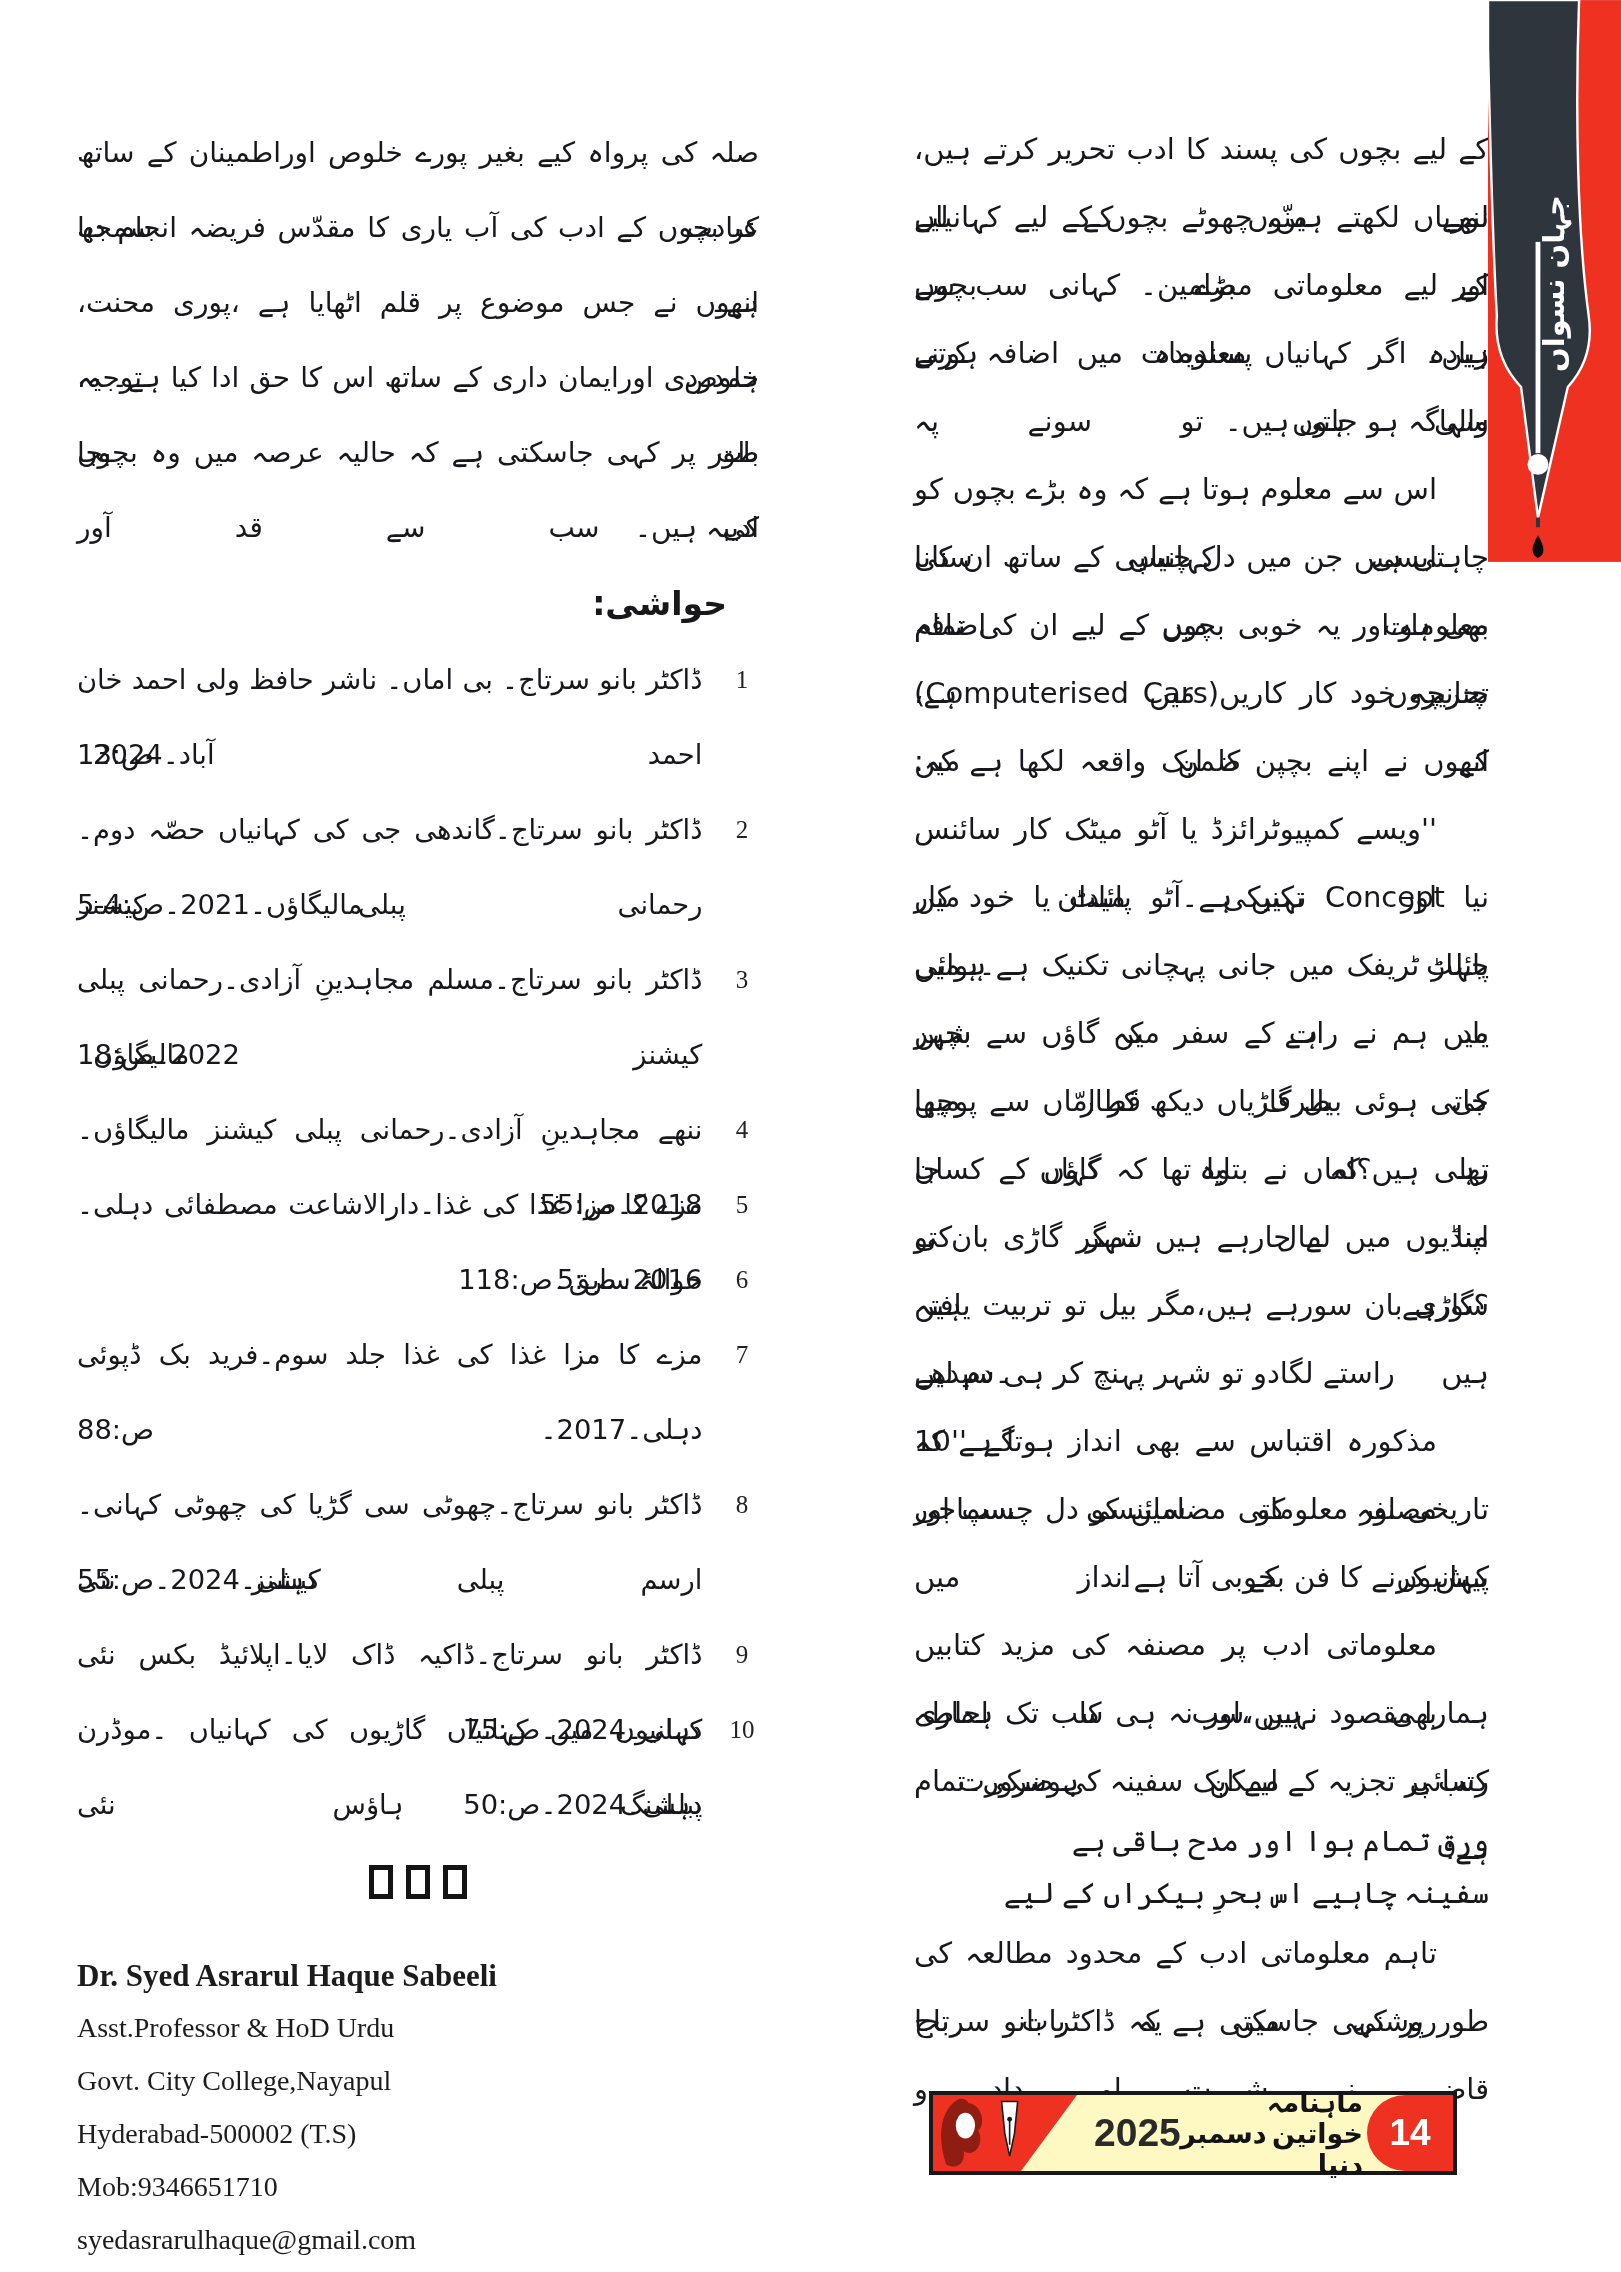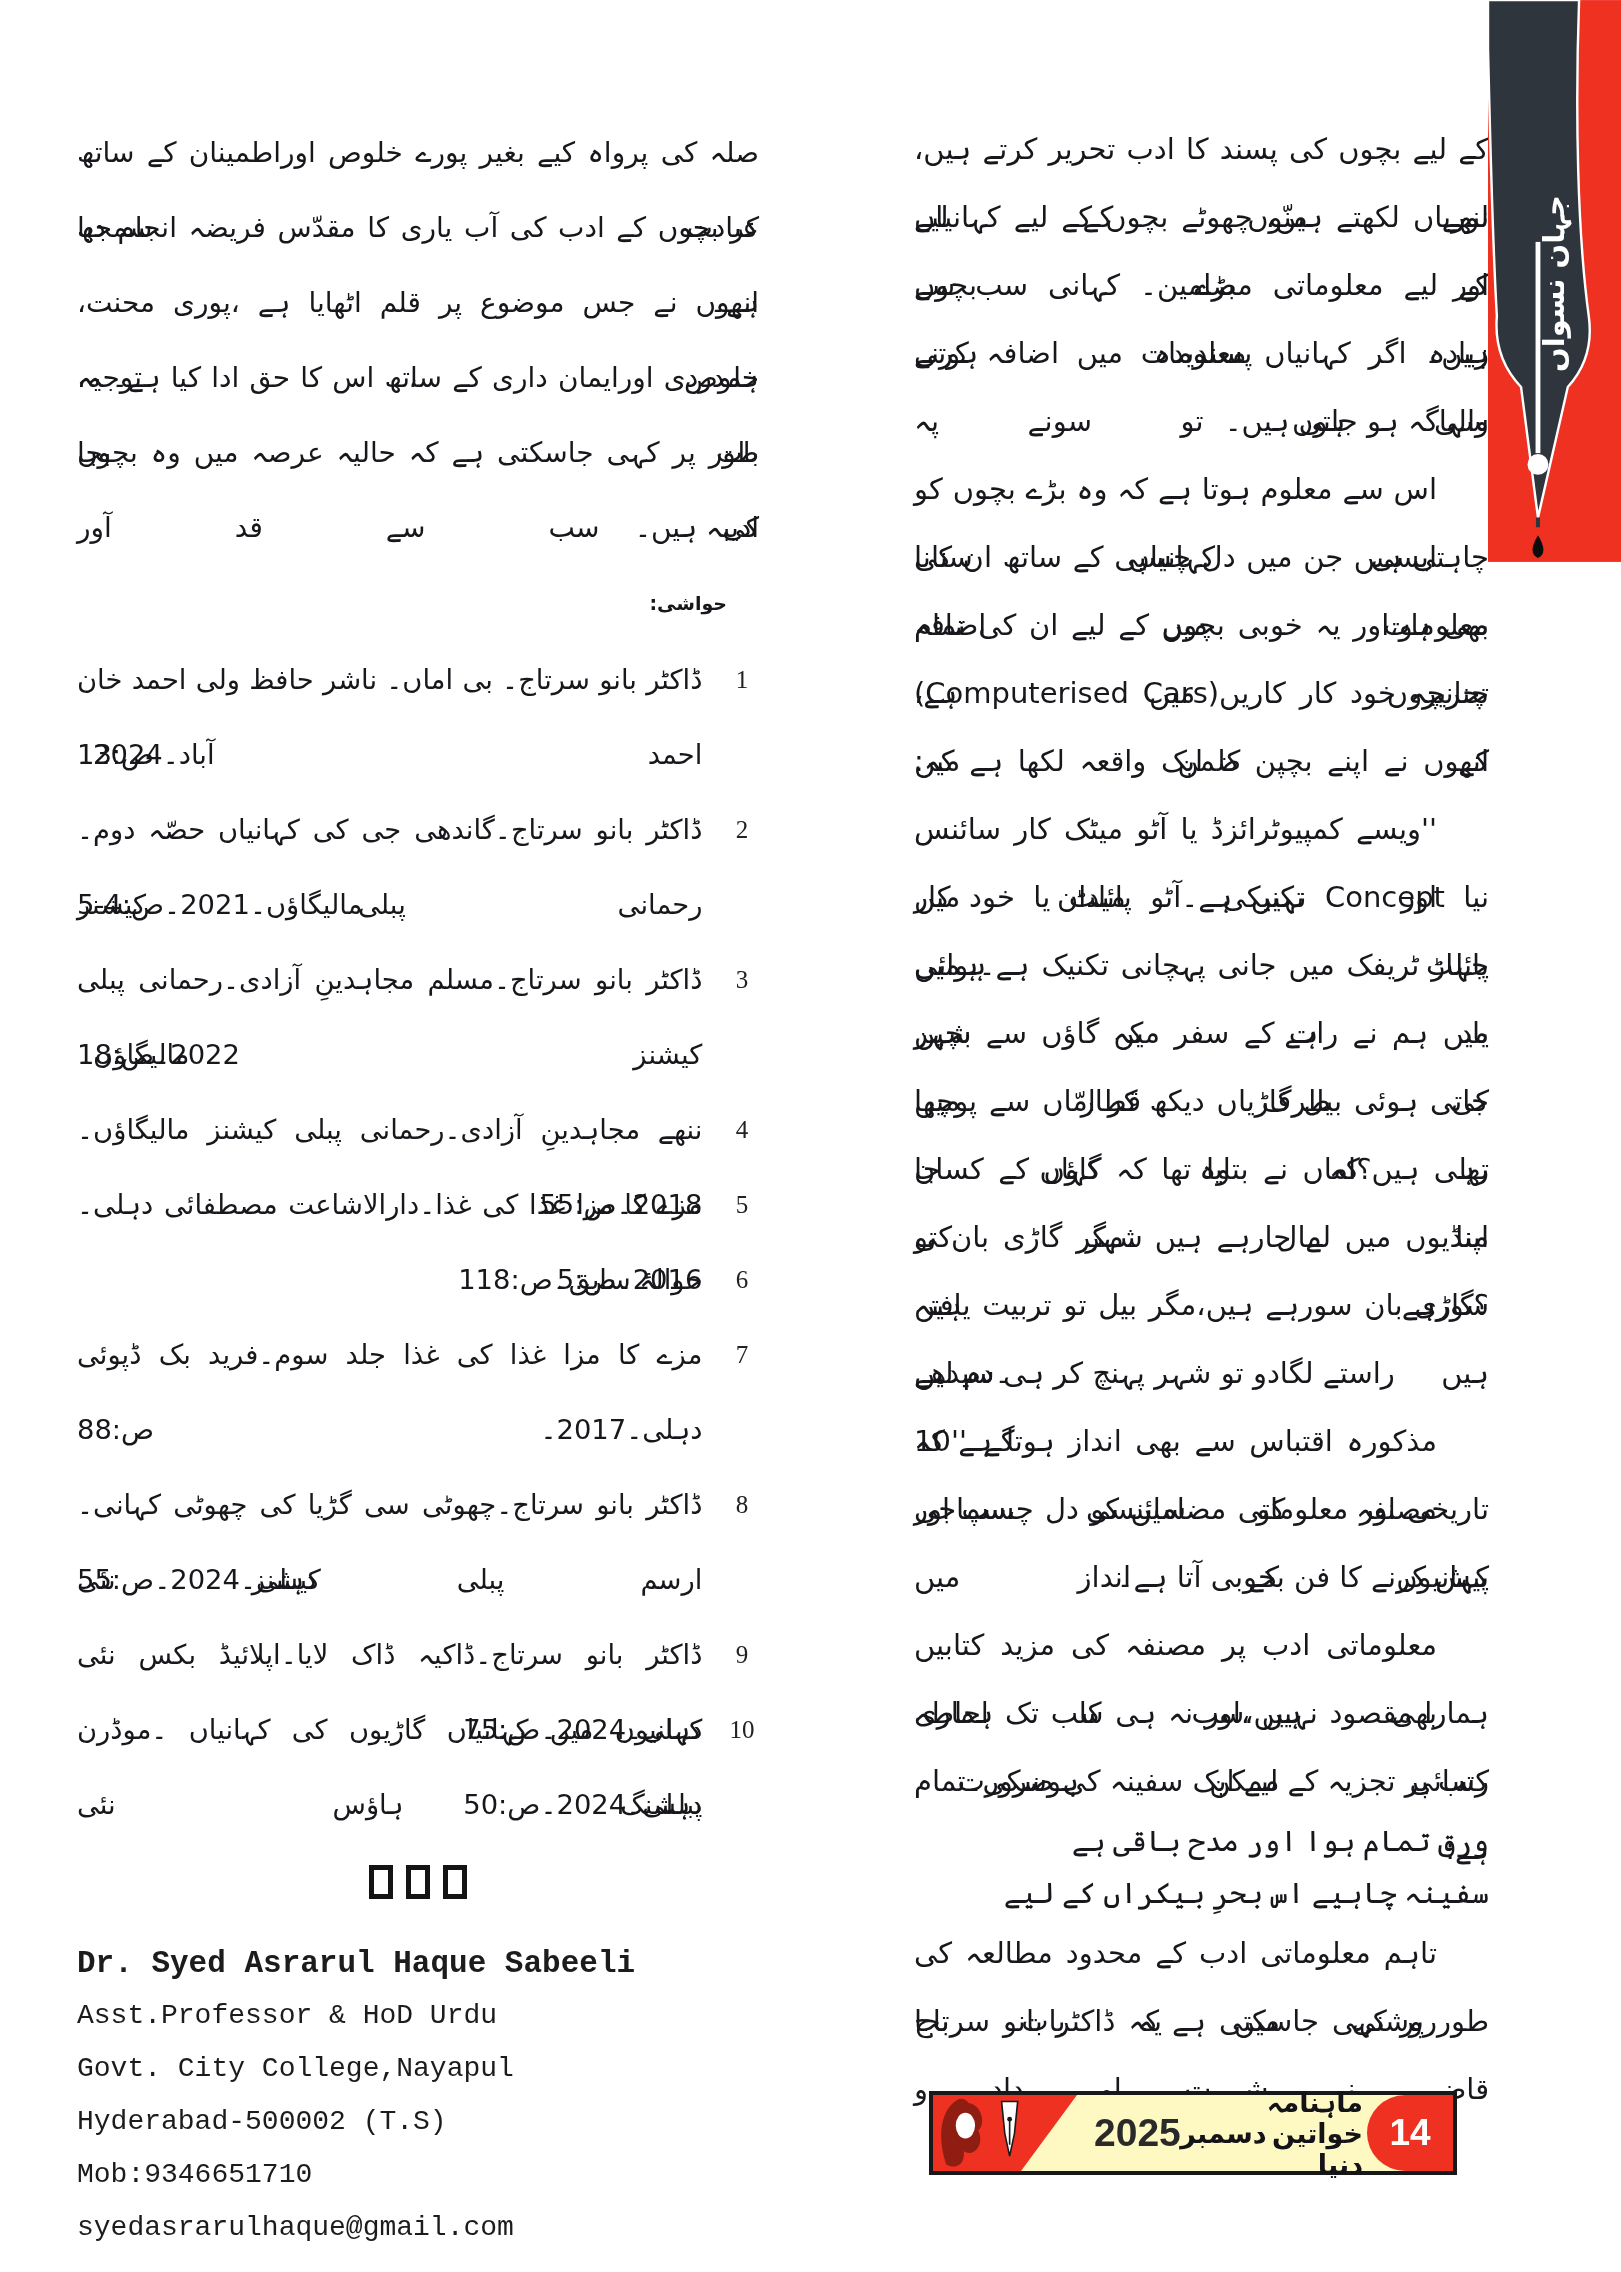--- a/index.html
+++ b/index.html
@@ -28,34 +28,34 @@
   .rline{height:68px;line-height:68px;font-size:29px;margin-left:32px;}
   .lline{height:75px;line-height:75px;font-size:28px;}
 
   .s-j{text-align:justify;text-align-last:justify;}
   .s-last{text-align:right;}
   .s-center{text-align:left;}
   .s-left{text-align:left;}
   .s-ind{text-align:justify;text-align-last:justify;padding-right:52px;}
   .s-verse{height:52px;line-height:52px;text-align:right;font-family:Liberation Serif, serif;}
 
-  #fn-heading{height:77px;line-height:77px;font-size:19px;font-weight:bold;
+  #fn-heading{height:77px;line-height:77px;font-size:33px;font-weight:bold;
     text-align:right;padding-right:32px;}
 
   .fn{display:flex;direction:rtl;gap:22.6px;}
   .fn-num{width:34px;min-width:34px;text-align:center;direction:ltr;
     font-family:"Liberation Serif",serif;font-size:25px;line-height:75px;color:#222;}
   .fn-body{flex:1;min-width:0;}
   .fn-line{height:75px;line-height:75px;font-size:27.4px;}
 
   
   #end-marker{margin-top:22.6px;height:56px;text-align:center;}
   .sq{display:inline-block;width:24px;height:34px;border:5.6px solid #141414;
       margin:0 6.5px;box-sizing:border-box;background:#fff;vertical-align:middle;}
-  #author{margin-top:18px;direction:ltr;font-family:Liberation Mono, monospace;color:#1c1c1c;}
+  #author{margin-top:30px;direction:ltr;font-family:Liberation Serif, serif;color:#1c1c1c;}
   #author-name{font-weight:bold;font-size:31px;line-height:50px;}
   .author-line{font-size:28px;line-height:53px;}
 
   
   #footer-bar{
     position:absolute;left:929px;top:2091px;width:528px;height:84px;
     border:4px solid #17181a;background:#fef9c3;box-sizing:border-box;
   }
   #footer-logo{
     position:absolute;left:0;top:0;bottom:0;width:149px;background:#ef3122;

